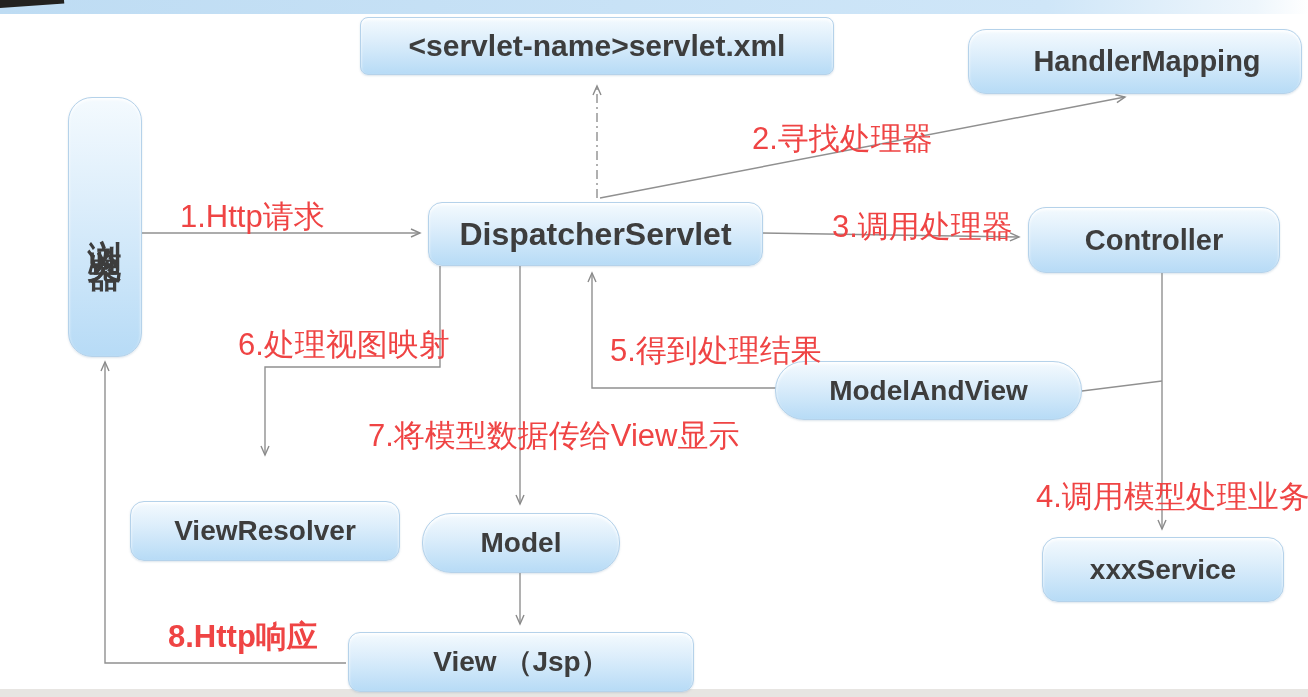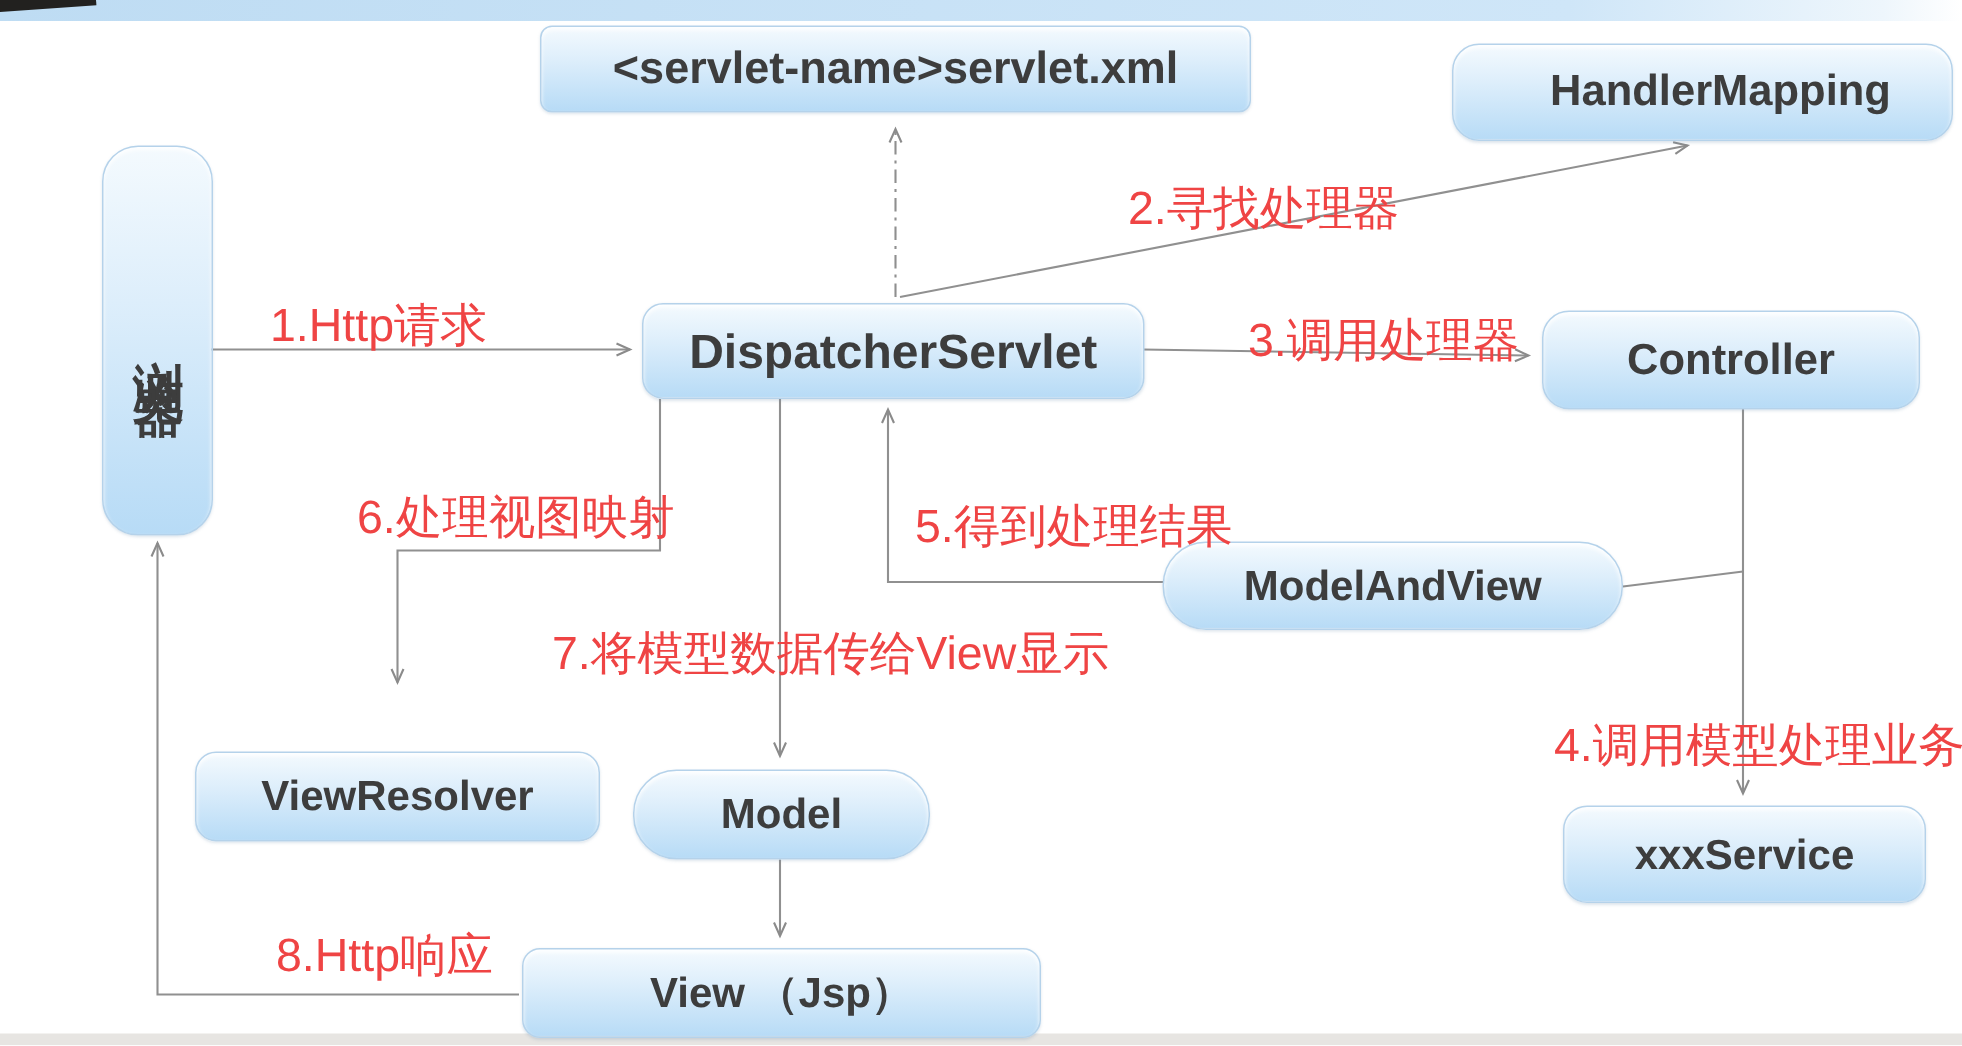--- a/index.html
+++ b/index.html
@@ -48,21 +48,21 @@
   .edge-label{
     position:absolute;color:#ef4444;font-size:31px;white-space:nowrap;
   }
   .lbl-1{left:180px;top:196px;}
   .lbl-2{left:752px;top:118px;}
   .lbl-3{left:832px;top:196px;margin-top:10px;}
   .lbl-4{left:1036px;top:476px;}
   .lbl-5{left:610px;top:330px;}
   .lbl-6{left:238px;top:324px;}
   .lbl-7{left:368px;top:399px;margin-top:16px;}
-  .lbl-8{left:184px;top:616px;}
+  .lbl-8{left:168px;top:616px;font-weight:bold;}
   svg.edges{position:absolute;left:0;top:0;z-index:0;}
   .node,.edge-label{z-index:1;}
 </style>
 </head>
 <body>
 
 <div class="canvas">
 
   <div class="top-band"></div>
   <div class="top-dark-sliver"></div>

